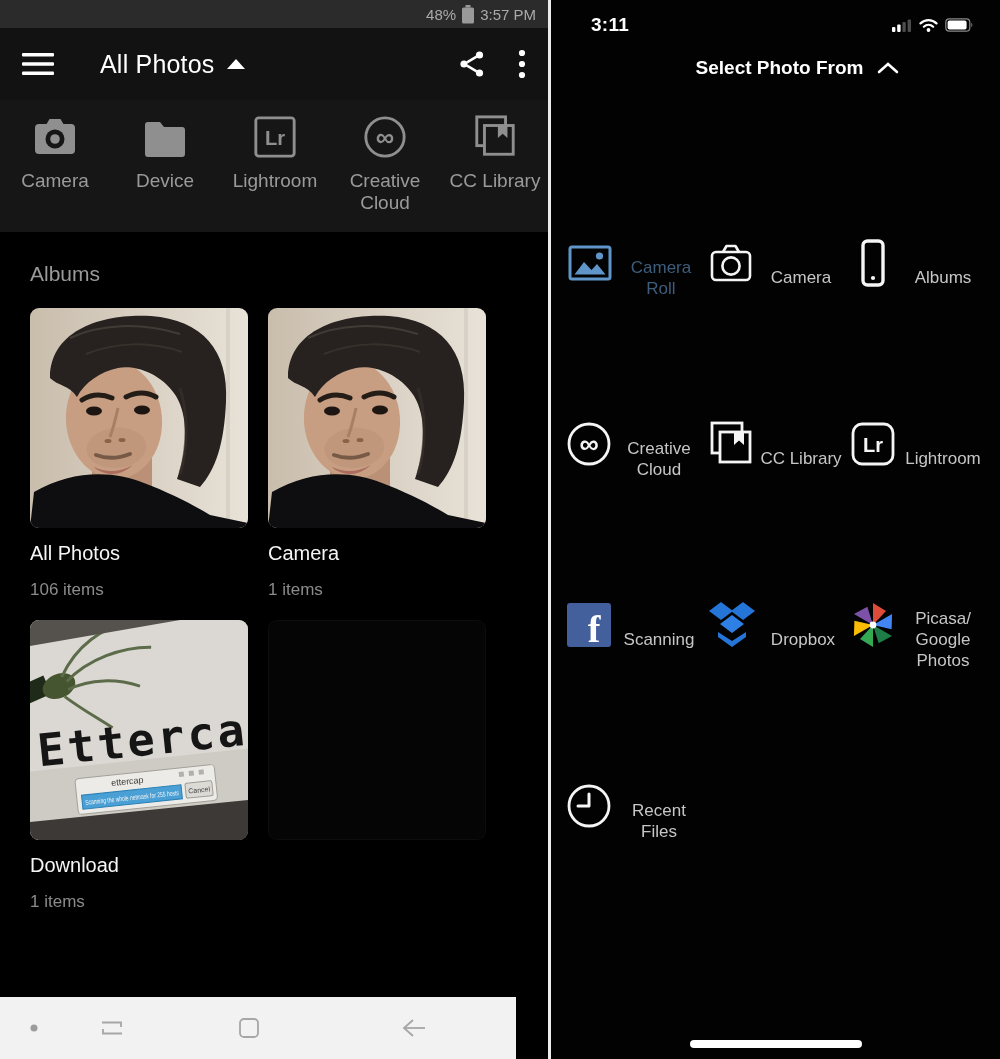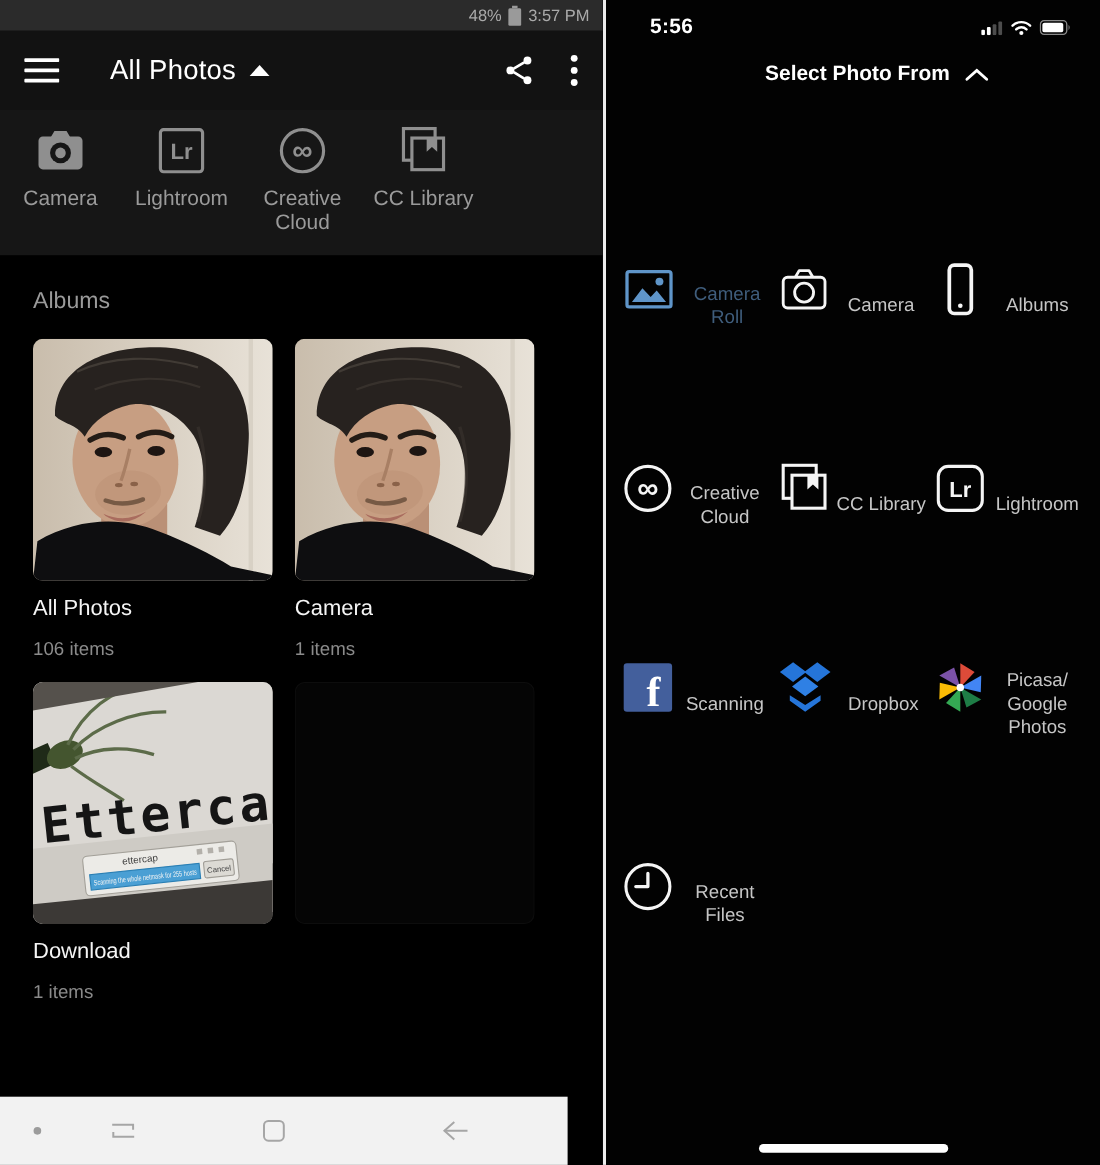--- a/index.html
+++ b/index.html
@@ -162,20 +162,26 @@
 
     <div class="sources">
       <div class="source-item">
         <svg width="48" height="46" viewBox="0 0 48 46">
           <path d="M15,11 L18.5,5 H29.5 L33,11 Z" fill="#8f8f8f"></path>
           <rect x="4" y="10" width="40" height="30" rx="4" fill="#8f8f8f"></rect>
           <circle cx="24" cy="25" r="9.5" fill="#161616"></circle>
           <circle cx="24" cy="25" r="4.8" fill="#8f8f8f"></circle>
         </svg>
         <div class="source-label">Camera</div>
+      </div>
+      <div class="source-item">
+        <svg width="48" height="46" viewBox="0 0 48 46">
+          <path d="M4,40 V11 q0,-3 3,-3 h12 l4,5 h18 q3,0 3,3 v24 q0,3 -3,3 H7 q-3,0 -3,-3 Z" fill="#8f8f8f"></path>
+        </svg>
+        <div class="source-label">Device</div>
       </div>
       <div class="source-item">
         <svg width="48" height="46" viewBox="0 0 48 48">
           <rect x="4" y="4" width="40" height="40" rx="3" fill="none" stroke="#8f8f8f" stroke-width="3"></rect>
           <text x="24" y="32" text-anchor="middle" font-size="21" font-weight="bold" fill="#8f8f8f">Lr</text>
         </svg>
         <div class="source-label">Lightroom</div>
       </div>
       <div class="source-item">
         <svg width="48" height="46" viewBox="0 0 48 48">
@@ -254,21 +260,21 @@
         </svg>
       </div>
     </div>
   </div>
 
   <div class="divider"></div>
 
   <div class="right-panel">
 
     <div class="r-status">
-      <span class="r-time">5:56</span>
+      <span class="r-time">3:11</span>
       <div class="r-status-right">
         <svg width="20" height="14" viewBox="0 0 20 14">
           <rect x="0" y="9" width="3.4" height="5" rx="1" fill="#fff"></rect>
           <rect x="5.2" y="6.5" width="3.4" height="7.5" rx="1" fill="#fff"></rect>
           <rect x="10.4" y="4" width="3.4" height="10" rx="1" fill="#4c4c4c"></rect>
           <rect x="15.6" y="1.5" width="3.4" height="12.5" rx="1" fill="#4c4c4c"></rect>
         </svg>
         <svg width="19" height="14" viewBox="0 0 19 14">
           <path d="M1.5,5.4 C6,1 13,1 17.5,5.4" fill="none" stroke="#fff" stroke-width="2.2" stroke-linecap="round"></path>
           <path d="M4.8,8.7 C7.5,6.2 11.5,6.2 14.2,8.7" fill="none" stroke="#fff" stroke-width="2.2" stroke-linecap="round"></path>

